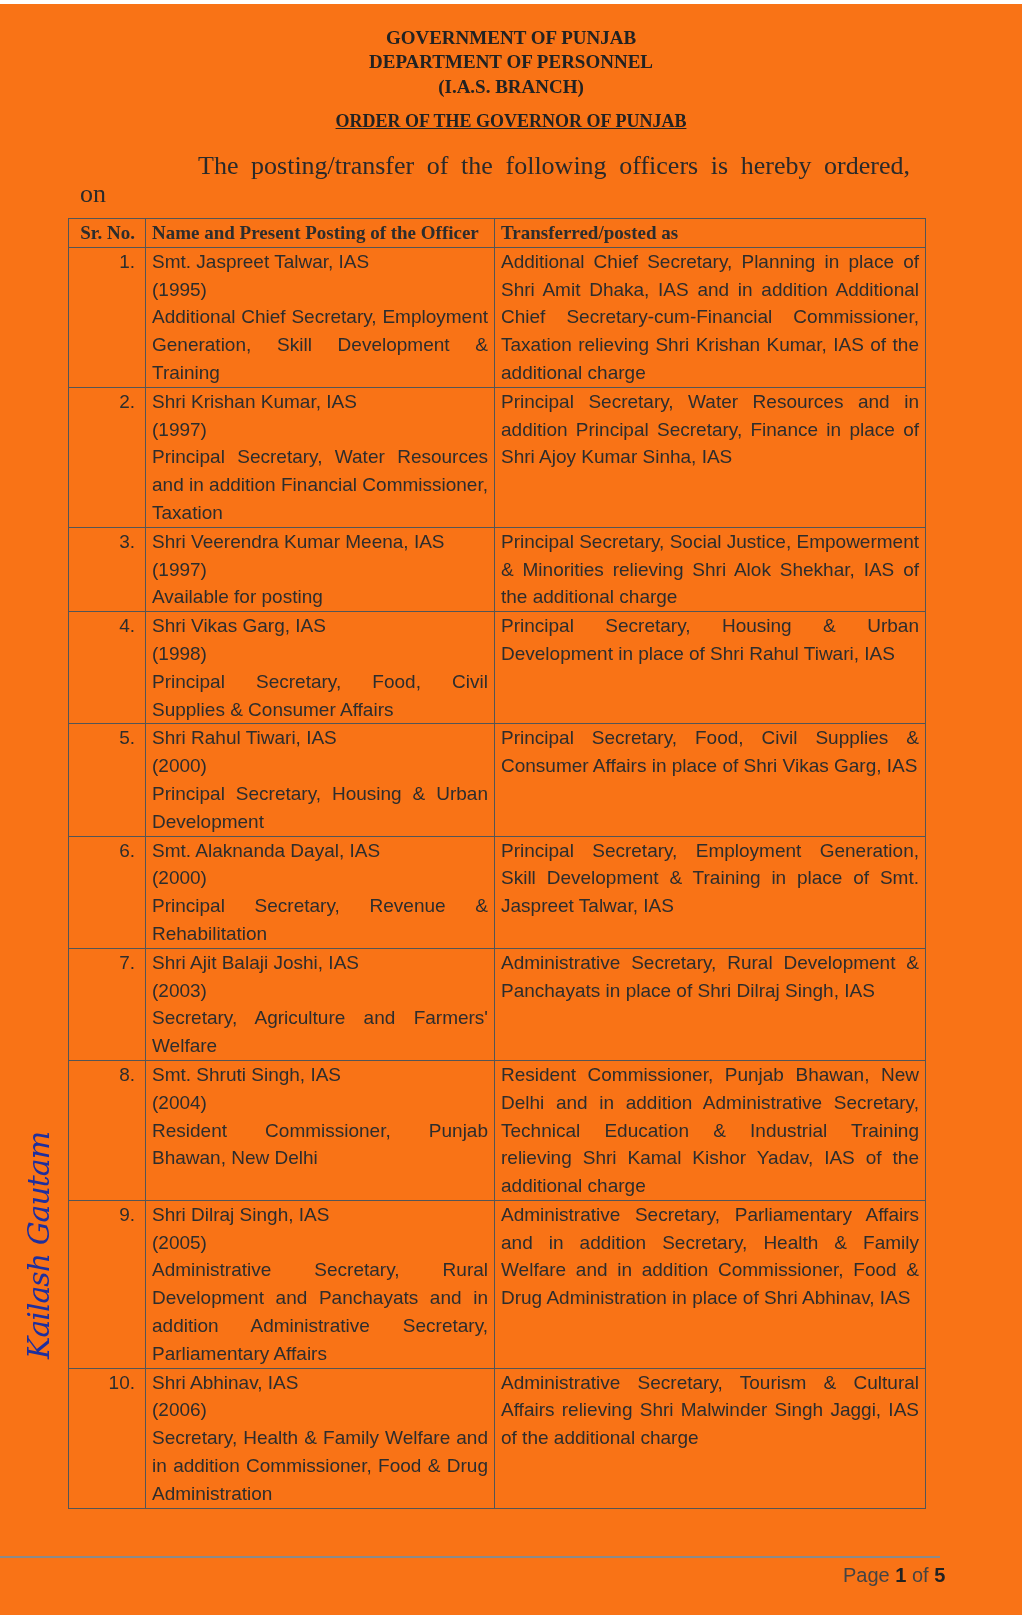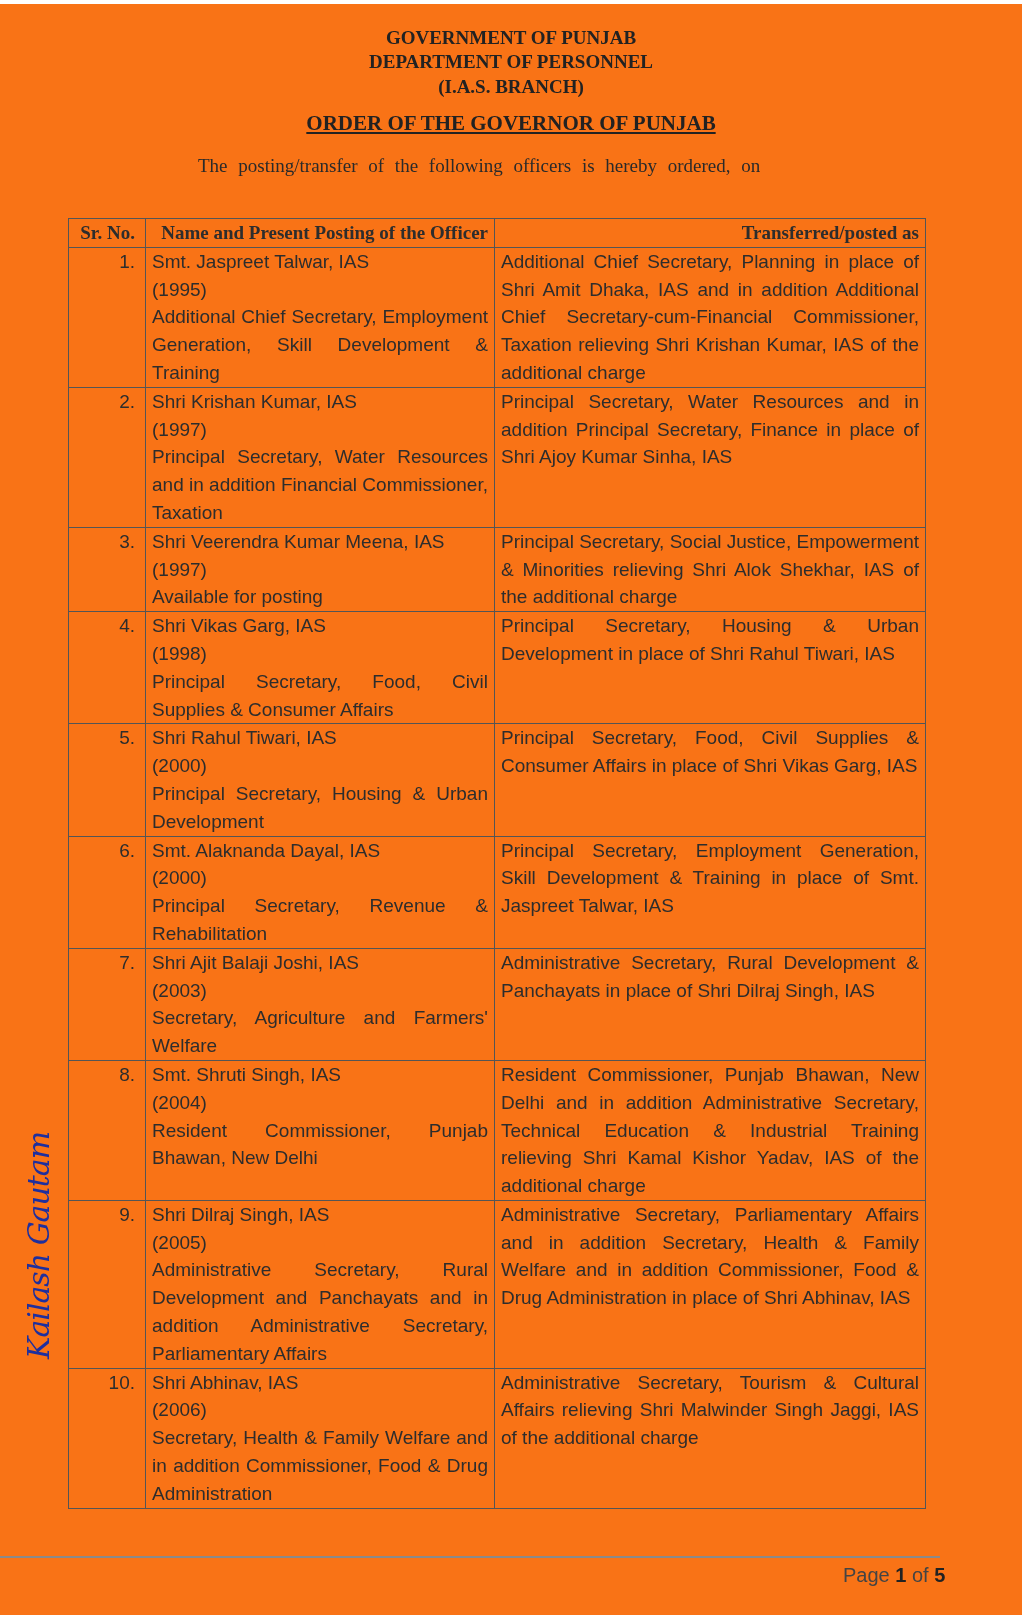--- a/index.html
+++ b/index.html
@@ -6,34 +6,34 @@
   body {
     width: 1022px; height: 1615px; position: relative; overflow: hidden;
     font-family: "Liberation Serif", "DejaVu Serif", serif;
     color: #2a2a2a;
   }
   .page { position: absolute; left: 0; top: 4px; width: 1022px; height: 1615px; background: #f97316; }
   .header { position: absolute; left: 0; width: 1022px; text-align: center; font-weight: bold; font-size: 19px; color: #222; line-height: 27px; }
   .h1 { top: 20px; }
   .h2 { top: 44px; }
   .h3 { top: 69px; }
-  .order-title { position: absolute; left: 0; width: 1022px; top: 107px; text-align: center; font-weight: bold; font-size: 21px; text-decoration: underline; color: #222; }
-  .intro { position: absolute; left: 80px; width: 830px; top: 148px; font-size: 19px; line-height: 28px; text-align: justify; text-indent: 118px; word-spacing: 6px; font-family: Liberation Serif, serif; }
+  .order-title { position: absolute; left: 0; width: 1022px; top: 107px; text-align: center; font-weight: bold; font-size: 18px; text-decoration: underline; color: #222; }
+  .intro { position: absolute; left: 80px; width: 830px; top: 148px; font-size: 26px; line-height: 28px; text-align: justify; text-indent: 118px; word-spacing: 6px; font-family: Liberation Serif, serif; }
   .intro .l2 { display:block; text-indent: 0; word-spacing: 0; }
 
   table.orders {
     position: absolute; left: 68px; top: 214px; width: 858px;
     border-collapse: collapse; font-size: 19px; line-height: 27.8px;
     font-family: "Liberation Sans Narrow", "Liberation Sans", sans-serif;
     color: #2d2d2d;
   }
   table.orders td, table.orders th {
     border: 1.5px solid #555; vertical-align: top; padding: 0 6px 0 6px;
   }
-  table.orders th { font-weight: bold; text-align: right; font-family: "Liberation Serif", serif; }
+  table.orders th { font-weight: bold; text-align: left; font-family: "Liberation Serif", serif; }
   .c-sr { width: 58px; text-align: right !important; padding-right: 10px !important; }
   .c-name { width: 336px; text-align: justify; }
   .c-trans { text-align: justify; margin-left: 35px; }
   .name-cell span, .trans-cell span { display: block; }
 
   .signature {
     position: absolute; left: 6px; top: 1140px; width: 60px; height: 220px;
   }
   .signature-text {
     position: absolute; left: -70px; top: 90px; width: 210px; height: 40px;

